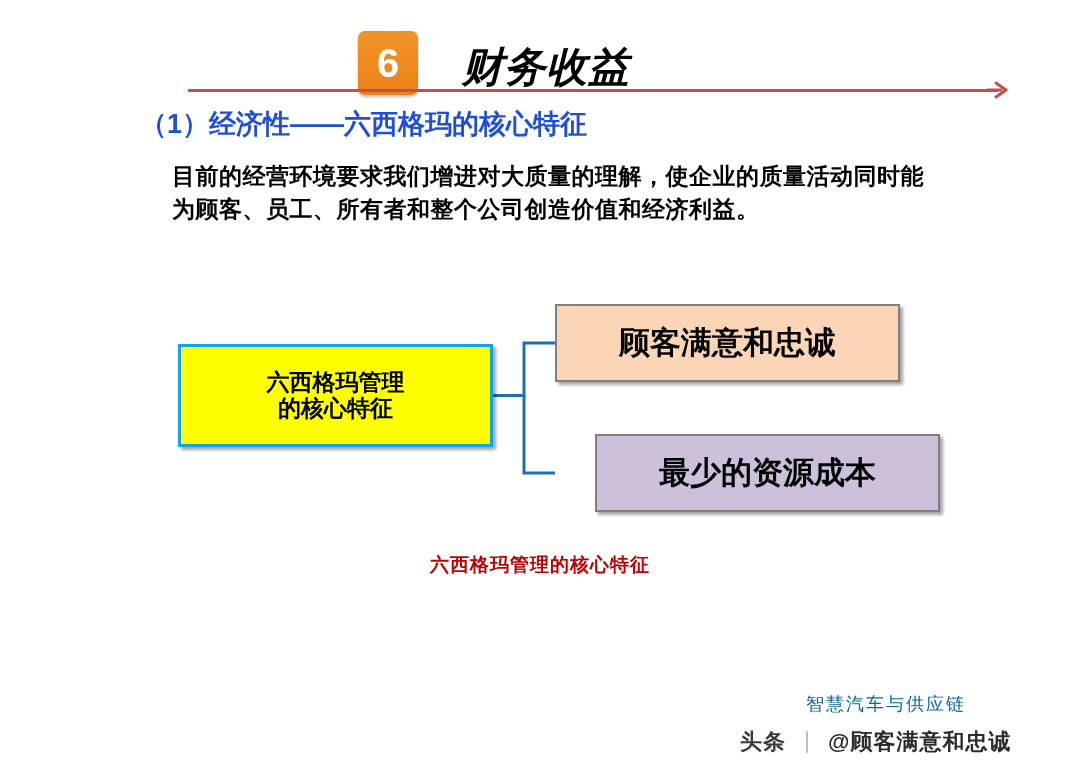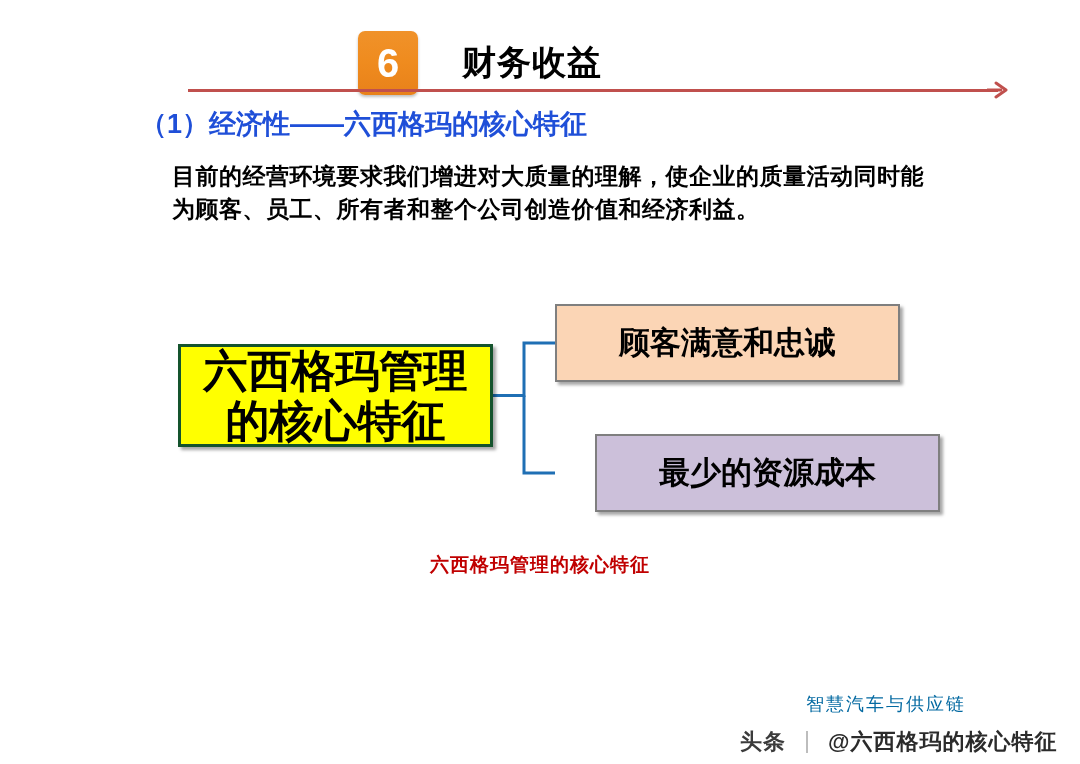--- a/index.html
+++ b/index.html
@@ -36,25 +36,26 @@
     font-weight: bold;
     display: flex;
     align-items: center;
     justify-content: center;
     line-height: 1;
   }
   .header-title {
     position: absolute;
     left: 462px;
     top: 40px;
-    font-size: 34px;
+    font-size: 41px;
     font-weight: bold;
     color: #000000;
     letter-spacing: 1px;
     white-space: nowrap;
+    font-style: italic;
   }
   .header-rule {
     position: absolute;
     left: 188px;
     top: 89px;
     width: 810px;
     height: 3px;
     background: #c0504d;
   }
   .header-arrow {
@@ -106,22 +107,22 @@
     text-align: center;
     font-weight: bold;
     color: #000000;
   }
   .node-core {
     left: 8px;
     top: 48px;
     width: 315px;
     height: 103px;
     background: #ffff00;
-    border: 3px solid #14532d;
-    font-size: 44px;
+    border: 3px solid #0ea5e9;
+    font-size: 23px;
     line-height: 1.12;
     box-shadow: 3px 3px 3px rgba(0,0,0,0.35);
   }
   .node-top {
     left: 385px;
     top: 8px;
     width: 345px;
     height: 78px;
     background: #fbd5b5;
     border: 2px solid #7f7f7f;
@@ -232,16 +233,16 @@
     <div class="node node-top">顾客满意和忠诚</div>
     <div class="node node-bottom">最少的资源成本</div>
   </div>
 
   <div class="caption">六西格玛管理的核心特征</div>
 
   <div class="wm-center">智慧汽车与供应链</div>
   <div class="footer">
     <span class="footer-brand">头条</span>
     <span class="footer-sep"></span>
-    <span class="footer-handle">@六西格玛的核心特征</span>
+    <span class="footer-handle">@顾客满意和忠诚</span>
   </div>
 
 </div>
 
 </body></html>

